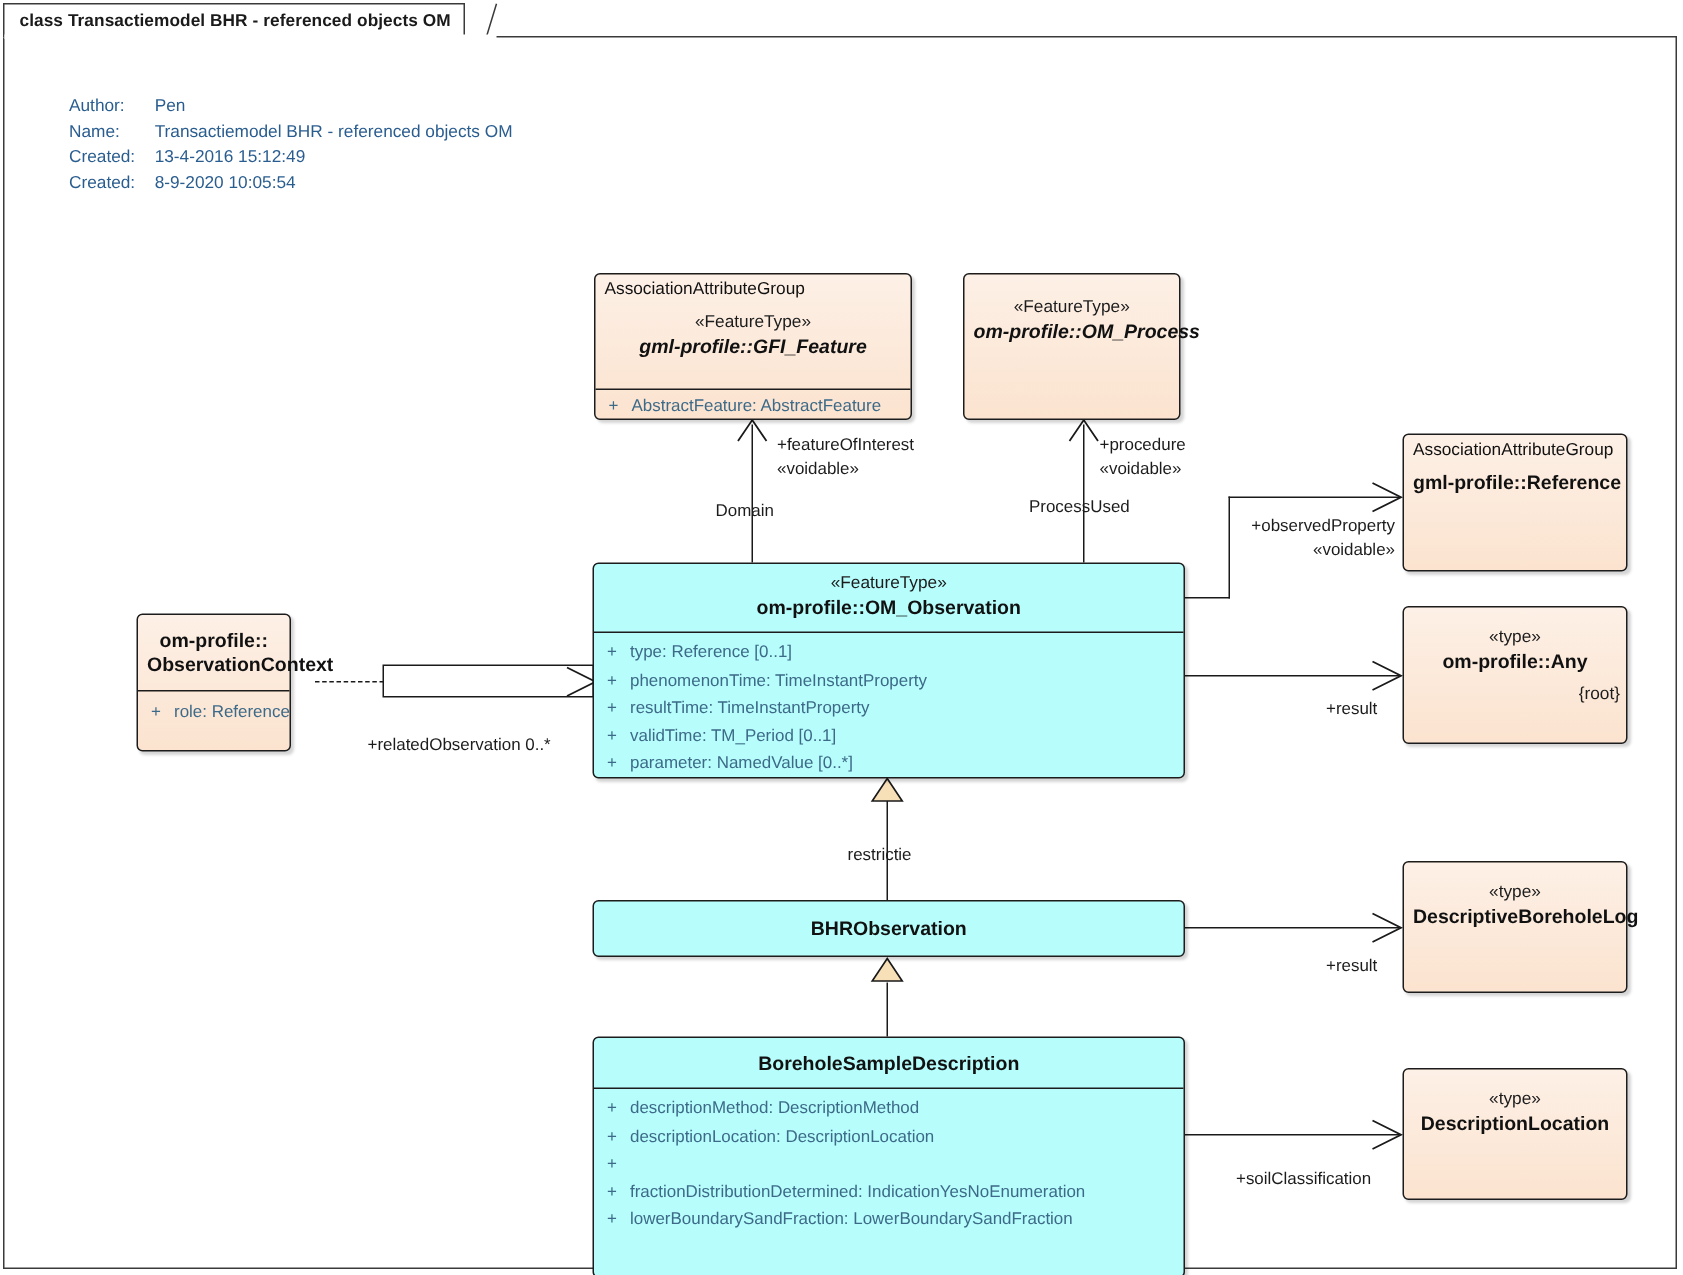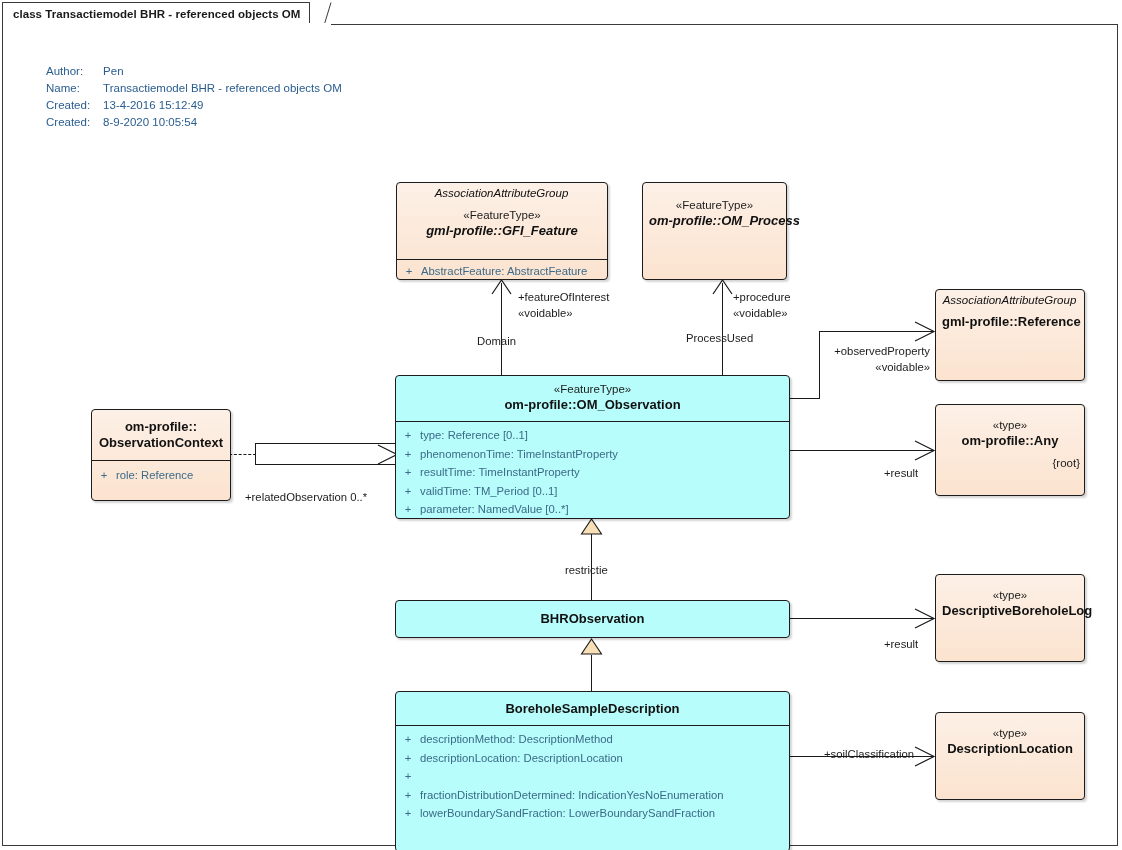--- a/index.html
+++ b/index.html
@@ -124,24 +124,23 @@
   .clsname {
     font-size: 13px;
     font-weight: bold;
     color: #111111;
     line-height: 16px;
     white-space: nowrap;
   }
   .clsname.italic { font-style: italic; }
   .aag {
     font-size: 11.5px;
-    font-style: italic;
     color: #111111;
     line-height: 15px;
-    text-align: center;
+    text-align: left;
     white-space: nowrap;
     padding-right: 1px;
   }
   .rootmark {
     font-size: 11.5px;
     color: #1c1c1c;
     line-height: 16px;
     text-align: right;
     padding-right: 4px;
     white-space: nowrap;
@@ -292,21 +291,21 @@
   <div class="ln h" style="left:790px; top:618px; width:143px;"></div>
   <svg class="arrow" style="left:914px; top:608px;" width="22" height="21" viewBox="0 0 22 21">
     <path d="M1,1 L20,10.5 L1,20" fill="none" stroke="#1a1a1a" stroke-width="1.2"></path>
   </svg>
   <div class="lbl" style="left:884px; top:637px;">+result</div>
 
   <div class="ln h" style="left:790px; top:756px; width:143px;"></div>
   <svg class="arrow" style="left:914px; top:746px;" width="22" height="21" viewBox="0 0 22 21">
     <path d="M1,1 L20,10.5 L1,20" fill="none" stroke="#1a1a1a" stroke-width="1.2"></path>
   </svg>
-  <div class="lbl" style="left:824px; top:747px;">+soilClassification</div>
+  <div class="lbl" style="left:824px; top:779px;">+soilClassification</div>
 
   <div class="uml peach" style="left:396px; top:182px; width:212px; height:98px;">
     <div class="hdr" style="height:76px; padding-top:3px;">
       <div class="aag">AssociationAttributeGroup</div>
       <div class="stereo" style="margin-top:6px;">«FeatureType»</div>
       <div class="clsname italic">gml-profile::GFI_Feature</div>
     </div>
     <div class="divider"></div>
     <div class="attrs" style="padding-top:2px;">
       <div class="attr">
@@ -346,21 +345,21 @@
         <span class="vis">+</span>
         <span class="sig">validTime: TM_Period [0..1]</span>
       </div>
       <div class="attr">
         <span class="vis">+</span>
         <span class="sig">parameter: NamedValue [0..*]</span>
       </div>
     </div>
   </div>
 
-  <div class="uml peach" style="left:91px; top:409px; width:140px; height:92px;">
+  <div class="uml peach" style="left:91px; top:409px; width:103px; height:92px;">
     <div class="hdr" style="height:50px; padding-top:9px;">
       <div class="clsname">om-profile::</div>
       <div class="clsname">ObservationContext</div>
     </div>
     <div class="divider"></div>
     <div class="attrs" style="padding-top:5px;">
       <div class="attr">
         <span class="vis">+</span>
         <span class="sig">role: Reference</span>
       </div>

